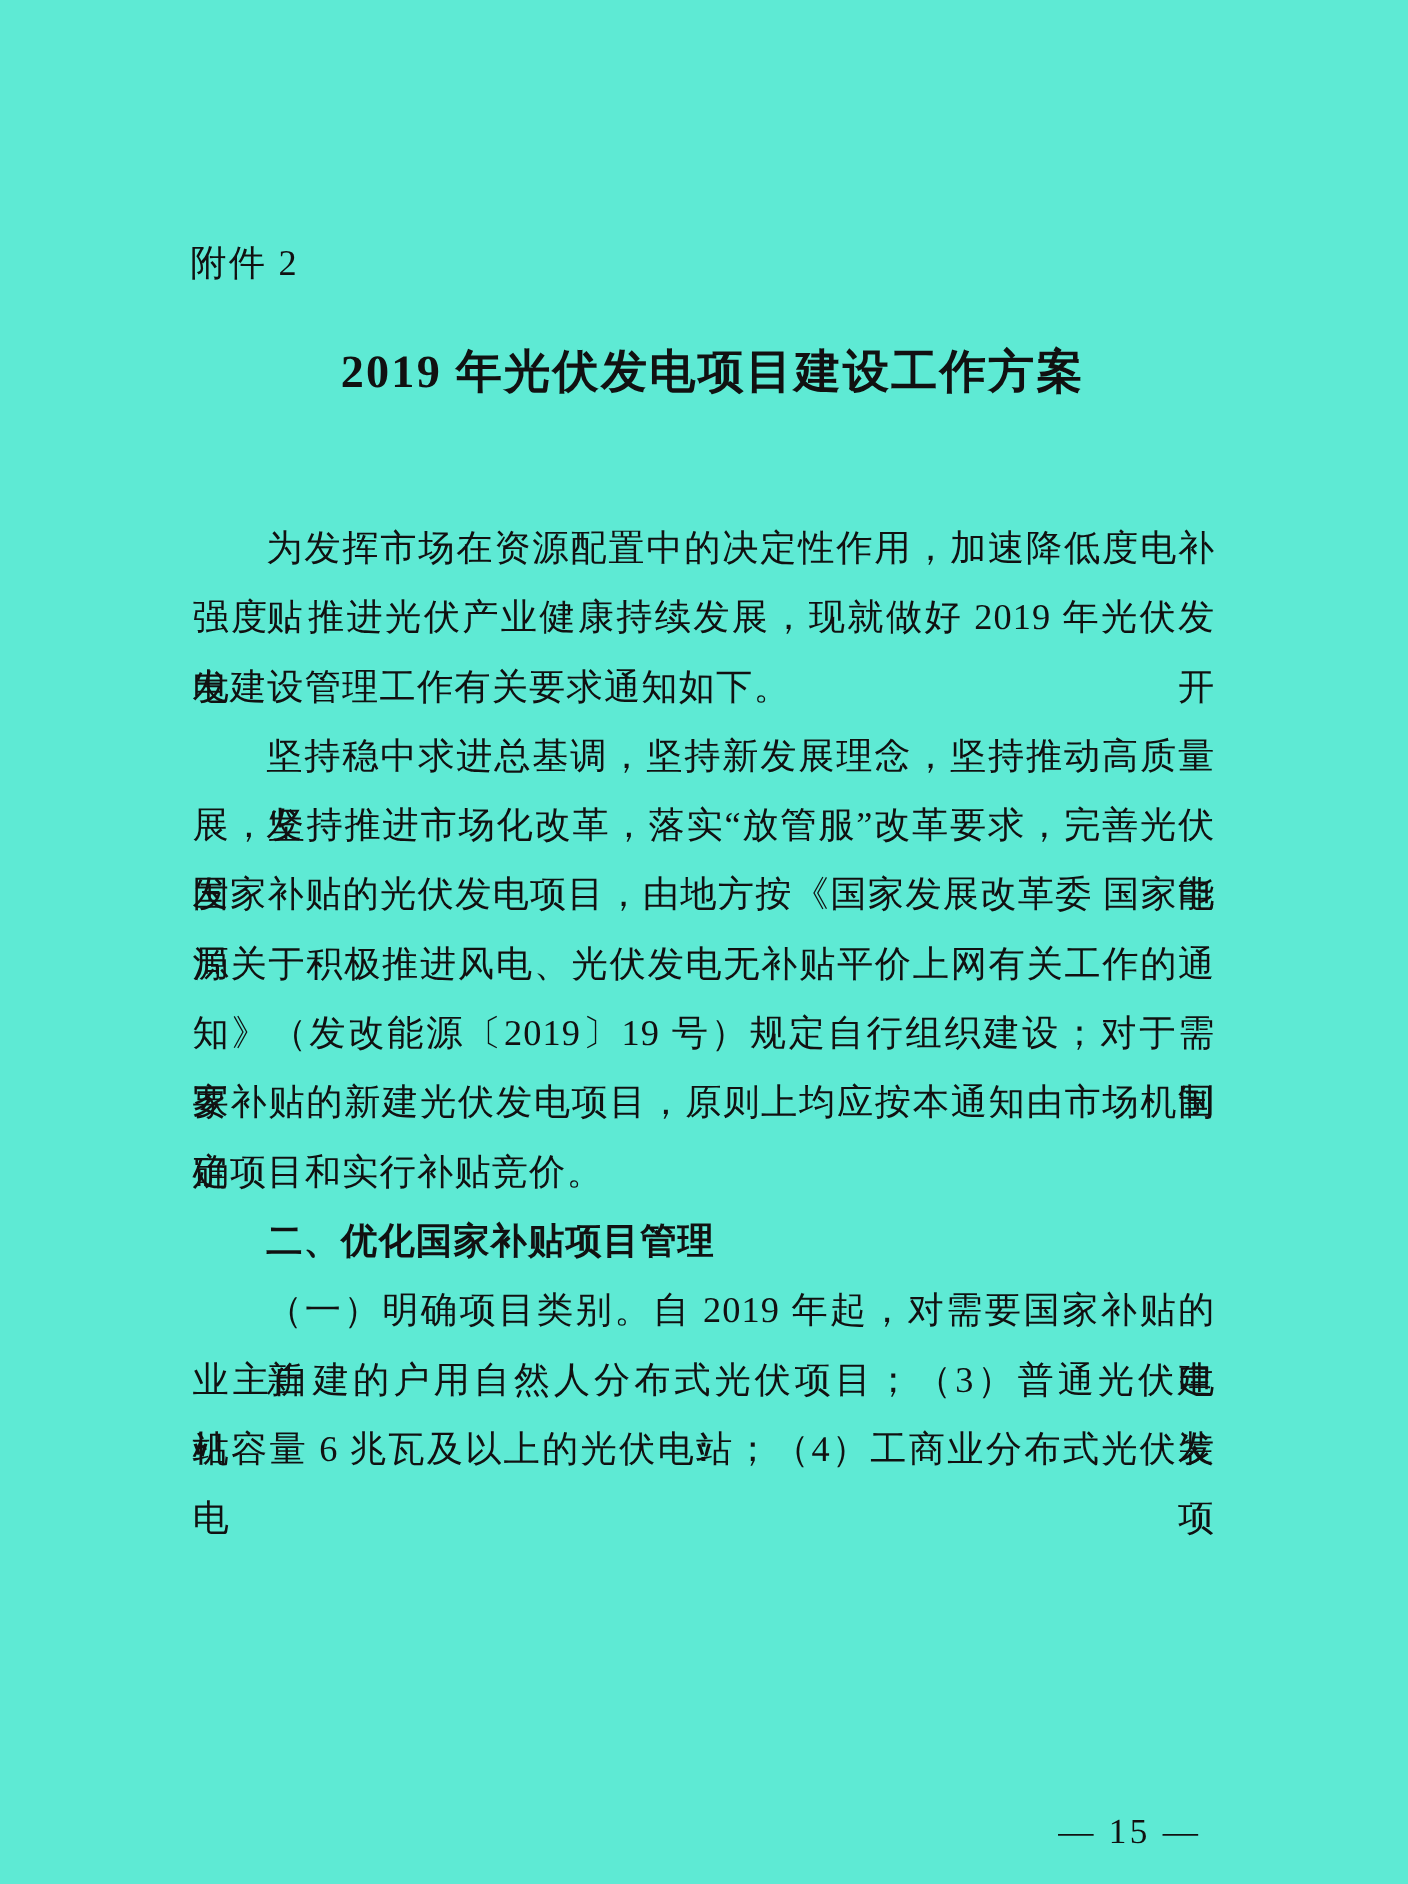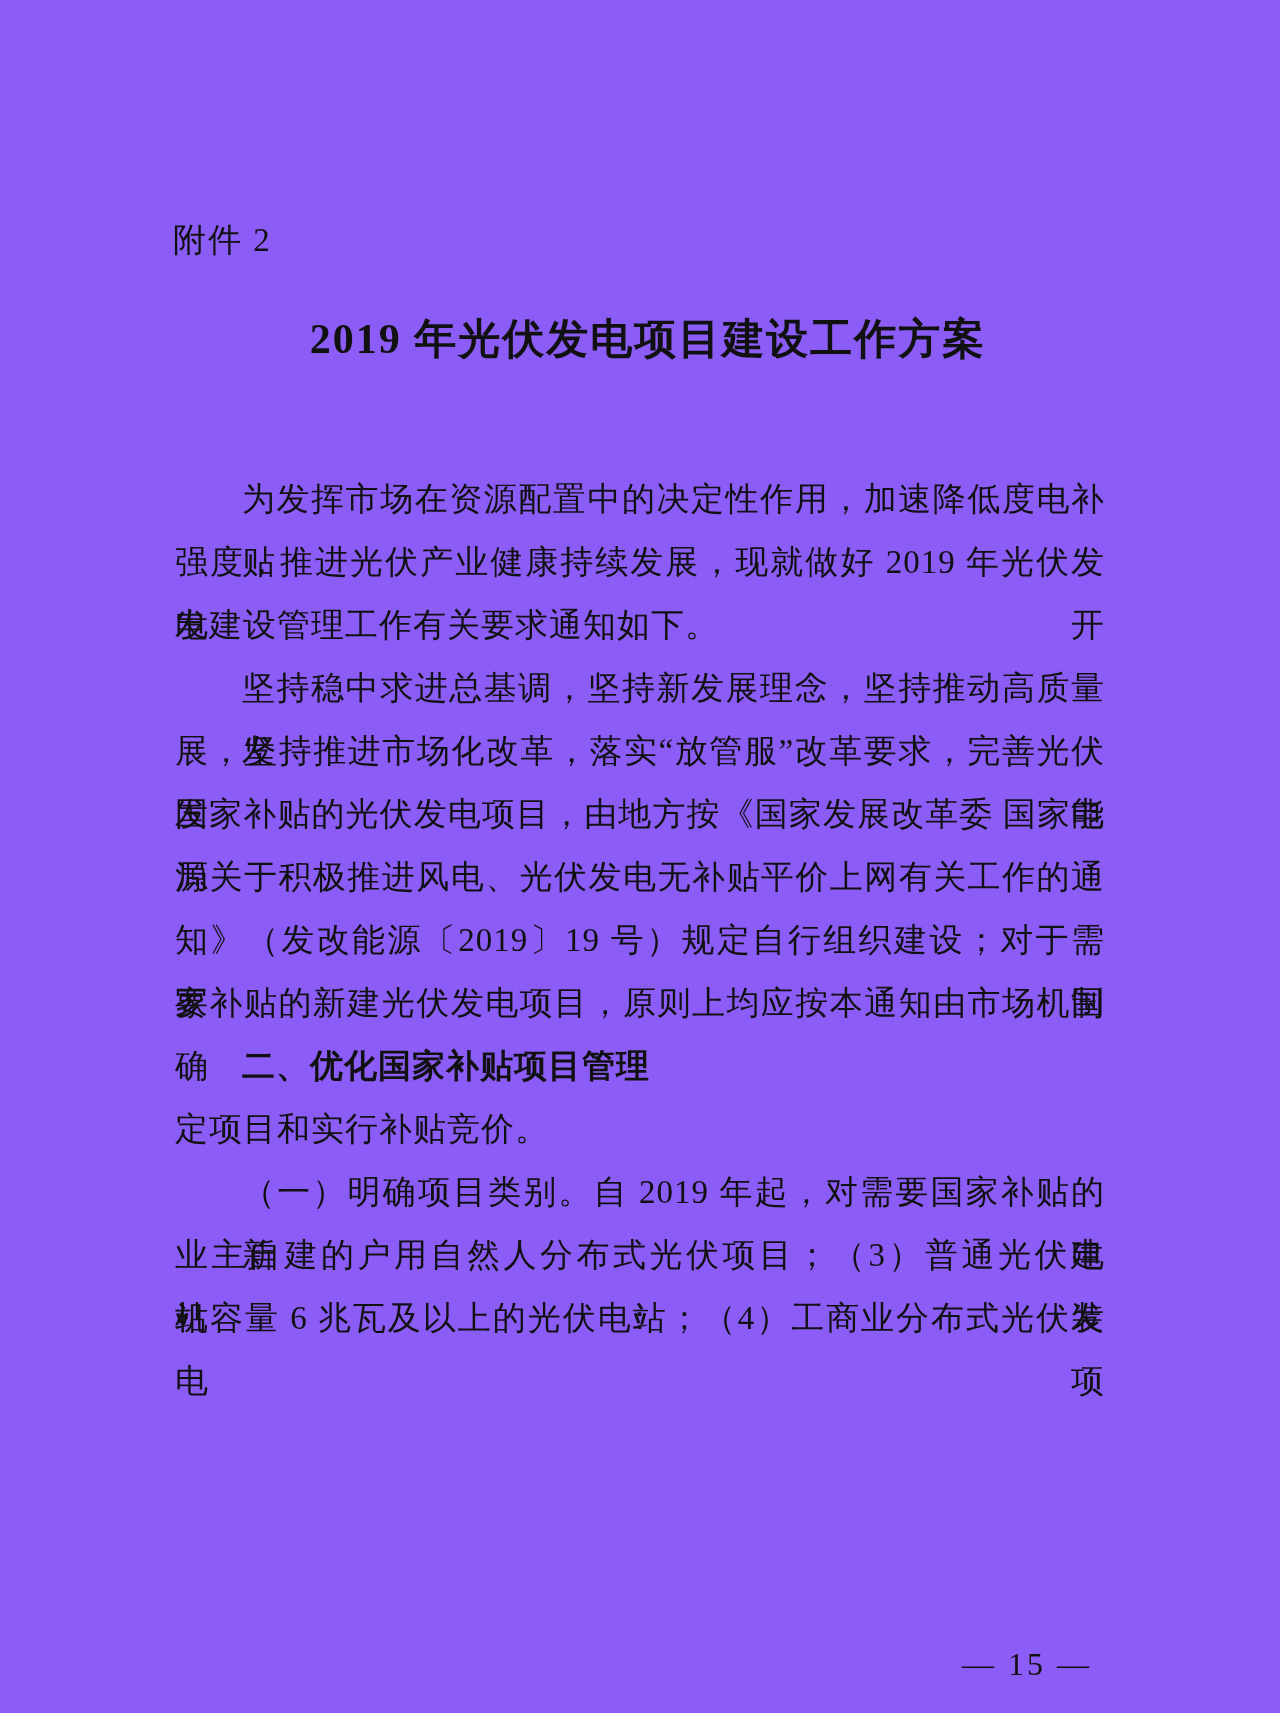--- a/index.html
+++ b/index.html
@@ -4,21 +4,21 @@
 <style>
   html, body {
     margin: 0;
     padding: 0;
     background: #ffffff;
   }
   .page {
     position: relative;
     width: 1280px;
     height: 1713px;
-    background: #8b5cf6;
+    background: #5eead4;
     color: #111111;
     font-family: "Liberation Serif", "DejaVu Serif", serif;
     overflow: hidden;
   }
   .attachment {
     position: absolute;
     left: 173px;
     top: 218px;
     font-size: 33px;
     line-height: 44px;
@@ -84,21 +84,21 @@
   <div class="doc-body">
       <div class="line indent fill">为发挥市场在资源配置中的决定性作用，加速降低度电补贴</div>
       <div class="line fill">强度，推进光伏产业健康持续发展，现就做好 2019 年光伏发电开</div>
       <div class="line">发建设管理工作有关要求通知如下。</div>
       <div class="line indent fill">坚持稳中求进总基调，坚持新发展理念，坚持推动高质量发</div>
       <div class="line fill">展，坚持推进市场化改革，落实“放管服”改革要求，完善光伏发电</div>
       <div class="line fill">国家补贴的光伏发电项目，由地方按《国家发展改革委 国家能源</div>
       <div class="line fill">局关于积极推进风电、光伏发电无补贴平价上网有关工作的通</div>
       <div class="line fill">知》（发改能源〔2019〕19 号）规定自行组织建设；对于需要国</div>
       <div class="line fill">家补贴的新建光伏发电项目，原则上均应按本通知由市场机制确</div>
+      <div class="line">定项目和实行补贴竞价。</div>
       <div class="line indent bold">二、优化国家补贴项目管理</div>
-      <div class="line">定项目和实行补贴竞价。</div>
       <div class="line indent fill">（一）明确项目类别。自 2019 年起，对需要国家补贴的新建</div>
       <div class="line fill">业主自建的户用自然人分布式光伏项目；（3）普通光伏电站：装</div>
       <div class="line fill">机容量 6 兆瓦及以上的光伏电站；（4）工商业分布式光伏发电项</div>
     </div>
 
   <div class="page-number">— 15 —</div>
 </div>
 
 </body></html>

